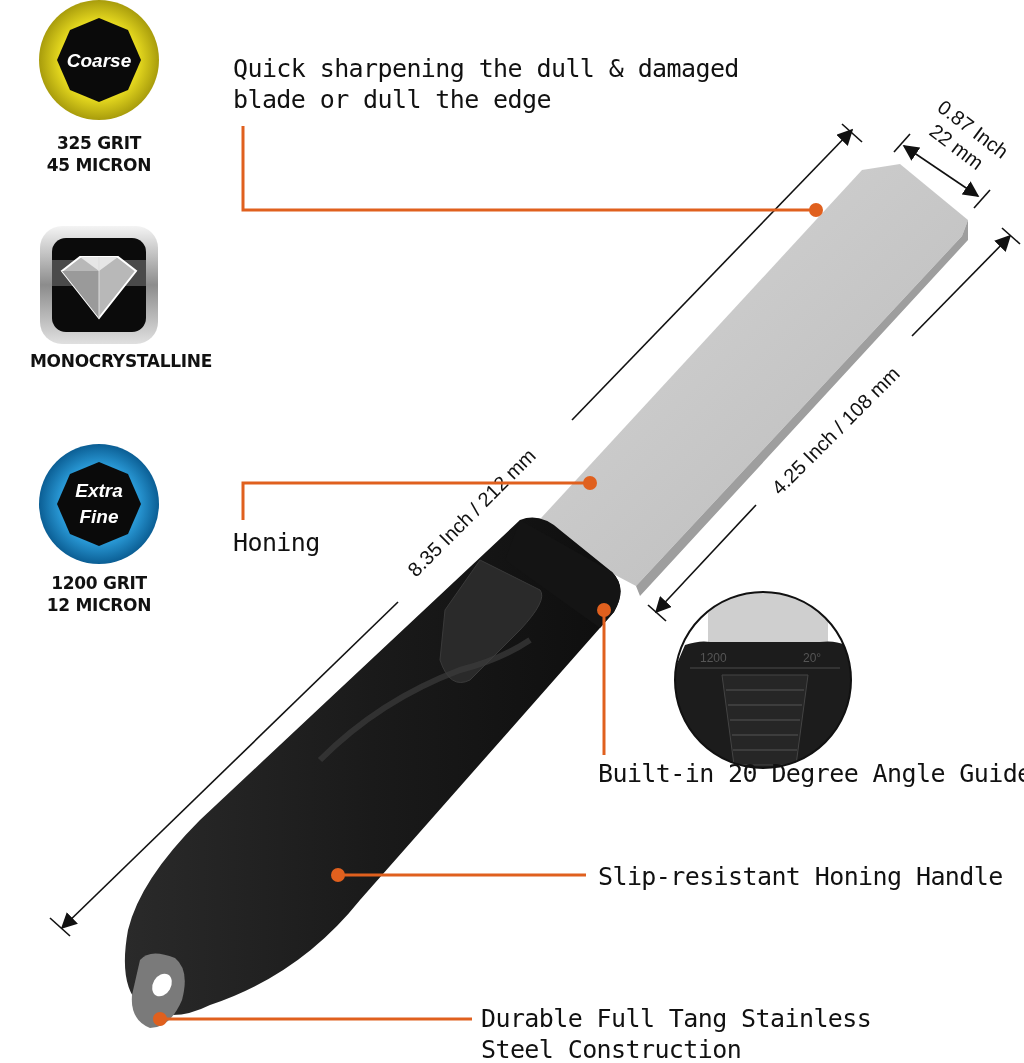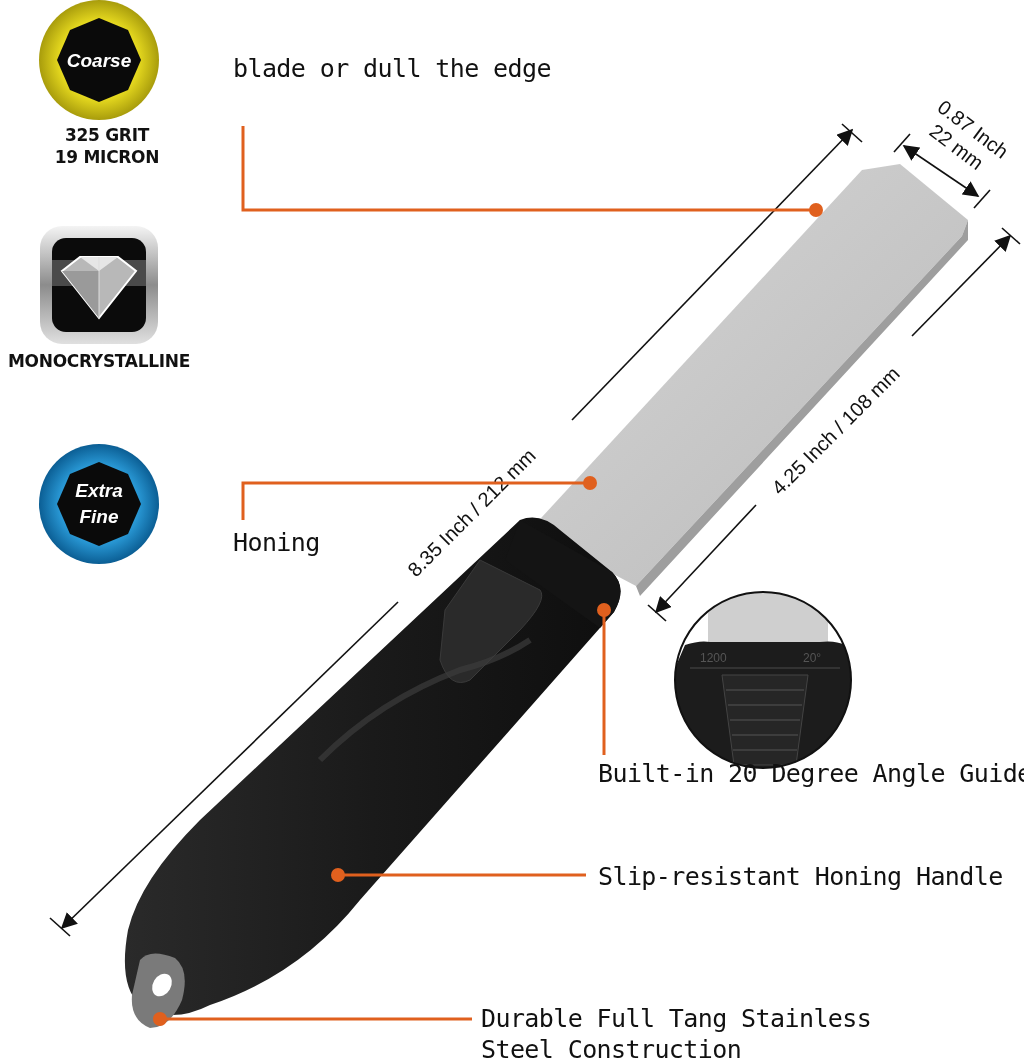--- a/index.html
+++ b/index.html
@@ -141,31 +141,34 @@
   </g>
   <g fill="#e0601e">
     <circle cx="816" cy="210" r="7"></circle>
     <circle cx="590" cy="483" r="7"></circle>
     <circle cx="604" cy="610" r="7"></circle>
     <circle cx="338" cy="875" r="7"></circle>
     <circle cx="160" cy="1019" r="7"></circle>
   </g>
 </svg>
 
-<div class="badge-label" style="left:-1px; top:124px;margin-left:8px;">
+<div class="badge-label" style="left:-1px; top:132px;">
   <div>325 GRIT</div>
-  <div>19 MICRON</div>
+  <div>45 MICRON</div>
 </div>
-<div class="badge-label" style="left:-1px; top:350px;">
+<div class="badge-label" style="left:-1px; top:350px;padding-left:22px;">
   <div>MONOCRYSTALLINE</div>
 </div>
 <div class="badge-label" style="left:-1px; top:572px;">
+  <div>1200 GRIT</div>
+  <div>12 MICRON</div>
 </div>
 
 <div class="callout" style="left:233px; top:53px;">
+  <div>Quick sharpening the dull &amp; damaged</div>
   <div>blade or dull the edge</div>
 </div>
 <div class="callout" style="left:233px; top:527px;">Honing</div>
 <div class="callout" style="left:598px; top:758px;">Built-in 20 Degree Angle Guide</div>
 <div class="callout" style="left:598px; top:861px;">Slip-resistant Honing Handle</div>
 <div class="callout" style="left:481px; top:1003px;">
   <div>Durable Full Tang Stainless</div>
   <div>Steel Construction</div>
 </div>
 

